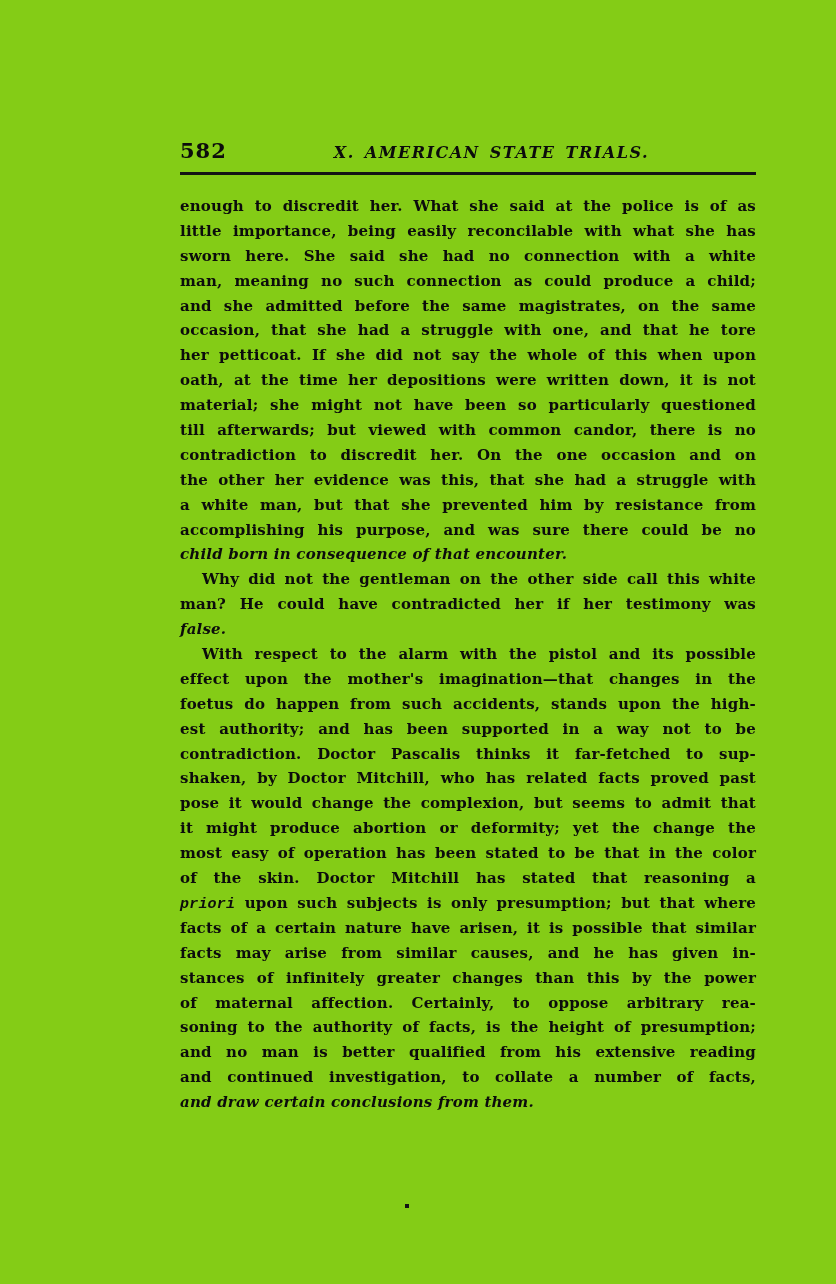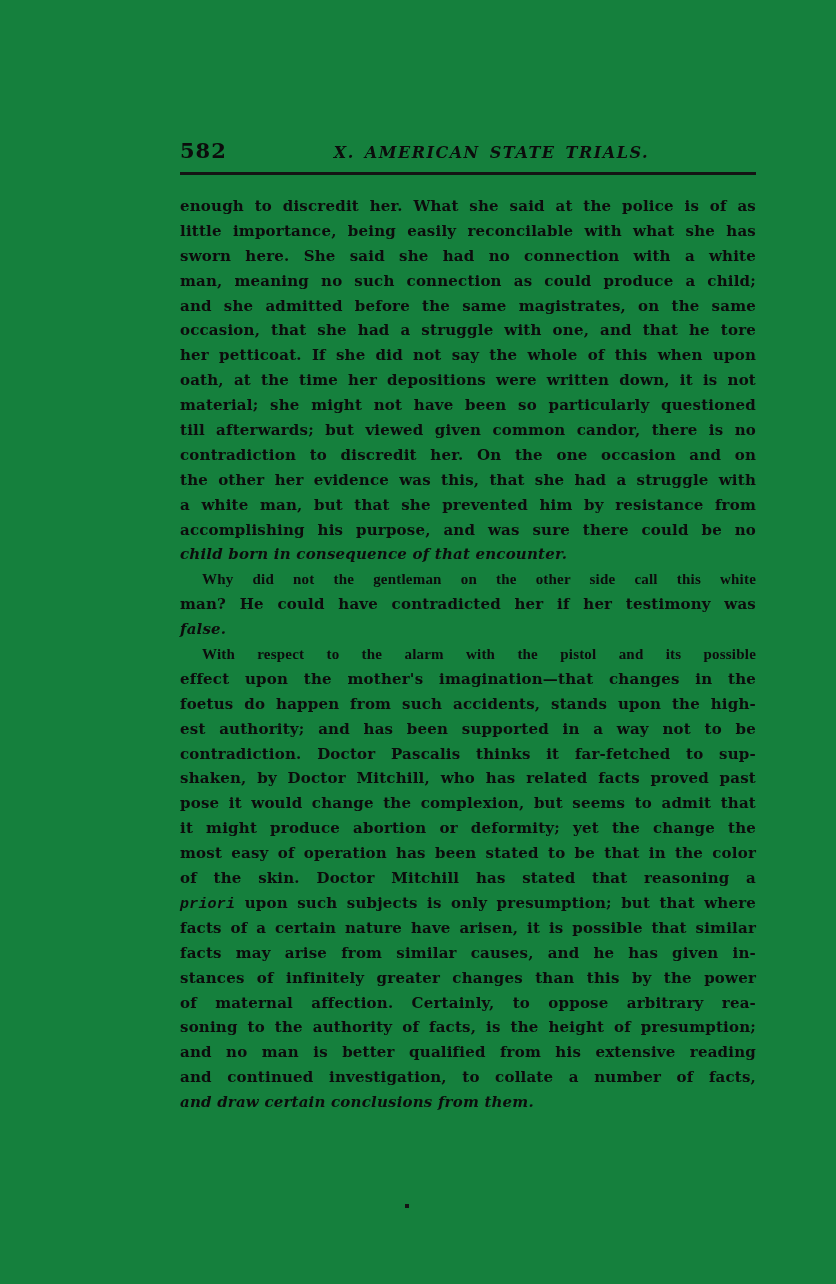--- a/index.html
+++ b/index.html
@@ -4,21 +4,21 @@
 <style>
   html, body {
     margin: 0;
     padding: 0;
     background: #ffffff;
   }
   .page {
     position: relative;
     width: 836px;
     height: 1284px;
-    background: #15803d;
+    background: #84cc16;
     overflow: hidden;
     font-family: "DejaVu Serif", serif;
     color: #0c0c0c;
   }
   .column {
     position: absolute;
     left: 180px;
     top: 138px;
     width: 576px;
   }
@@ -59,21 +59,20 @@
     text-align: justify;
     text-align-last: justify;
     white-space: normal;
   }
   .line.last {
     text-align-last: left;
     font-style: italic;
   }
   .paragraph.indent .line:first-child {
     text-indent: 22px;
-    font-family: Liberation Serif, serif;
   }
   .line i { font-style: italic; font-family: Liberation Mono, monospace; }
   .speck {
     position: absolute;
     left: 405px;
     top: 1204px;
     width: 4px;
     height: 4px;
     background: #141414;
   }
@@ -92,21 +91,21 @@
         <div class="paragraph">
           <div class="line"><span>enough to discredit her.  What she said at the police is of as</span></div>
           <div class="line"><span>little importance, being easily reconcilable with what she has</span></div>
           <div class="line"><span>sworn here.  She said she had no connection with a white</span></div>
           <div class="line"><span>man, meaning no such connection as could produce a child;</span></div>
           <div class="line"><span>and she admitted before the same magistrates, on the same</span></div>
           <div class="line"><span>occasion, that she had a struggle with one, and that he tore</span></div>
           <div class="line"><span>her petticoat.  If she did not say the whole of this when upon</span></div>
           <div class="line"><span>oath, at the time her depositions were written down, it is not</span></div>
           <div class="line"><span>material; she might not have been so particularly questioned</span></div>
-          <div class="line"><span>till afterwards; but viewed given common candor, there is no</span></div>
+          <div class="line"><span>till afterwards; but viewed with common candor, there is no</span></div>
           <div class="line"><span>contradiction to discredit her.  On the one occasion and on</span></div>
           <div class="line"><span>the other her evidence was this, that she had a struggle with</span></div>
           <div class="line"><span>a white man, but that she prevented him by resistance from</span></div>
           <div class="line"><span>accomplishing his purpose, and was sure there could be no</span></div>
           <div class="line last"><span>child born in consequence of that encounter.</span></div>
         </div>
         <div class="paragraph indent">
           <div class="line"><span>Why did not the gentleman on the other side call this white</span></div>
           <div class="line"><span>man?  He could have contradicted her if her testimony was</span></div>
           <div class="line last"><span>false.</span></div>

